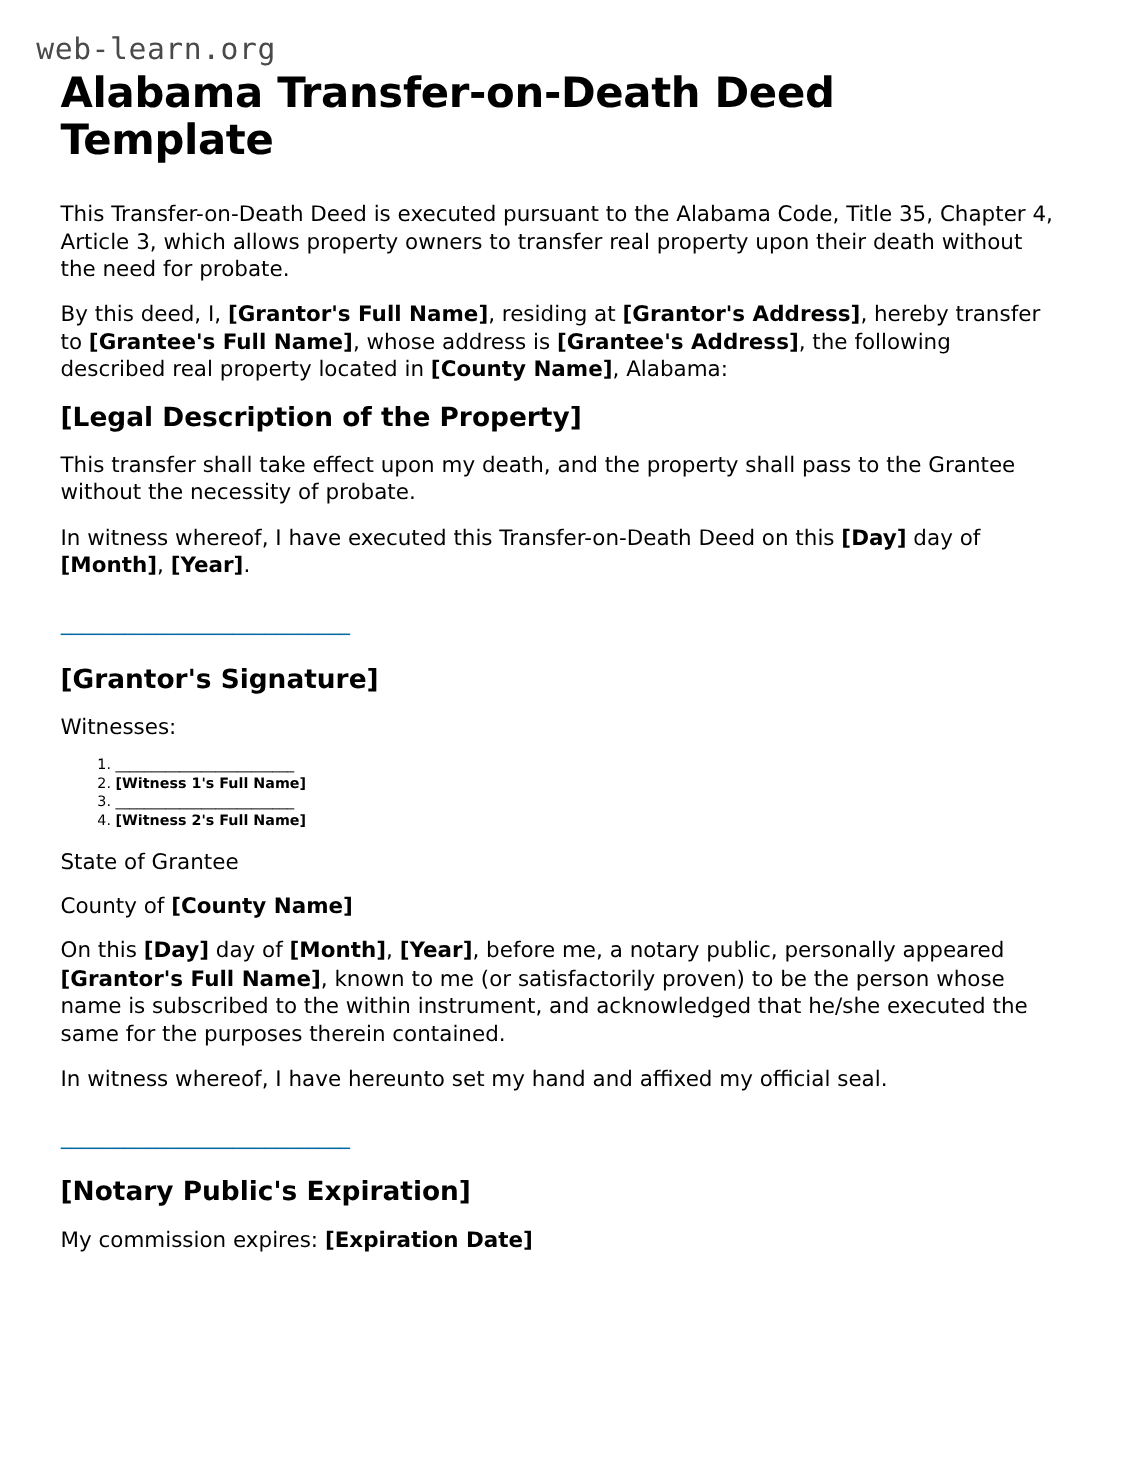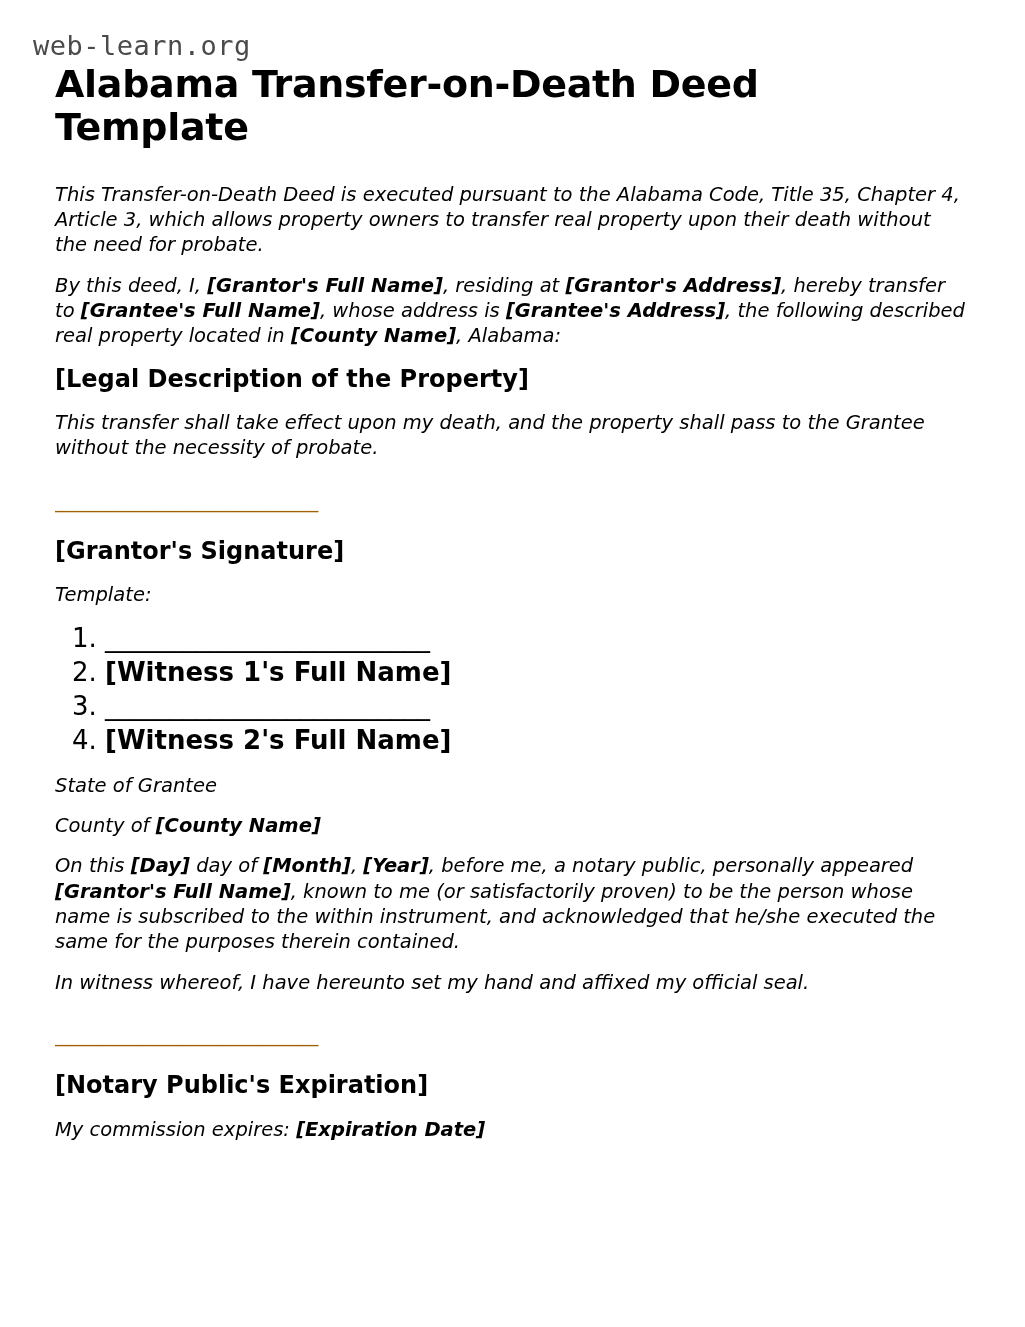--- a/index.html
+++ b/index.html
@@ -39,47 +39,46 @@
     margin: 0 0 32px 0;
     max-width: 790px;
     color: #000;
   }
   p.para {
     font-size: 19.5px;
     line-height: 1.30;
     margin: 0 0 15px 0;
     max-width: 910px;
     color: #000;
-    font-style: italic;
   }
   p.para:last-child { margin-bottom: 0; }
   .b {
     font-weight: bold;
   }
   p.heading-para {
     font-size: 24px;
     line-height: 1.30;
     font-weight: bold;
     margin: 0 0 15px 0;
     color: #000;
   }
   .sig-rule {
     font-size: 19.5px;
     line-height: 1.30;
     letter-spacing: 0px;
     margin: 28px 0 22px 0;
-    color: #a16207;
+    color: #0369a1;
     white-space: nowrap;
     overflow: hidden;
     max-width: 320px;
   }
   ol.witness-list {
     margin: 13px 0 15px 0;
     padding-left: 50px;
-    font-size: 26px;
+    font-size: 13px;
     line-height: 1.30;
   }
   ol.witness-list li {
     margin: 0;
     padding: 0;
     color: #000;
   }
   ol.witness-list li .line-fill {
     white-space: nowrap;
     letter-spacing: 0px;
@@ -99,26 +98,27 @@
 
   <p class="para">This Transfer-on-Death Deed is executed pursuant to the Alabama Code, Title 35, Chapter 4, Article 3, which allows property owners to transfer real property upon their death without the need for probate.</p>
 
   <p class="para"><span>By this deed, I, </span><span class="b">[Grantor's Full Name]</span><span>, residing at </span><span class="b">[Grantor's Address]</span><span>, hereby transfer to </span><span class="b">[Grantee's Full Name]</span><span>, whose address is </span><span class="b">[Grantee's Address]</span><span>, the following described real property located in </span><span class="b">[County Name]</span><span>, Alabama:</span></p>
 
   <p class="heading-para">[Legal Description of the Property]</p>
 
   <p class="para">This transfer shall take effect upon my death, and the property shall pass to the Grantee without the necessity of probate.</p>
 
 
+  <p class="para"><span>In witness whereof, I have executed this Transfer-on-Death Deed on this </span><span class="b">[Day]</span><span> day of </span><span class="b">[Month]</span><span>, </span><span class="b">[Year]</span><span>.</span></p>
 
   <div class="sig-rule">___________________________</div>
 
   <p class="heading-para">[Grantor's Signature]</p>
 
-  <p class="para">Template:</p>
+  <p class="para">Witnesses:</p>
 
   <ol class="witness-list">
     <li><span class="line-fill">_________________________</span></li>
     <li><span class="wname">[Witness 1's Full Name]</span></li>
     <li><span class="line-fill">_________________________</span></li>
     <li><span class="wname">[Witness 2's Full Name]</span></li>
   </ol>
 
   <p class="para">State of Grantee</p>
 

